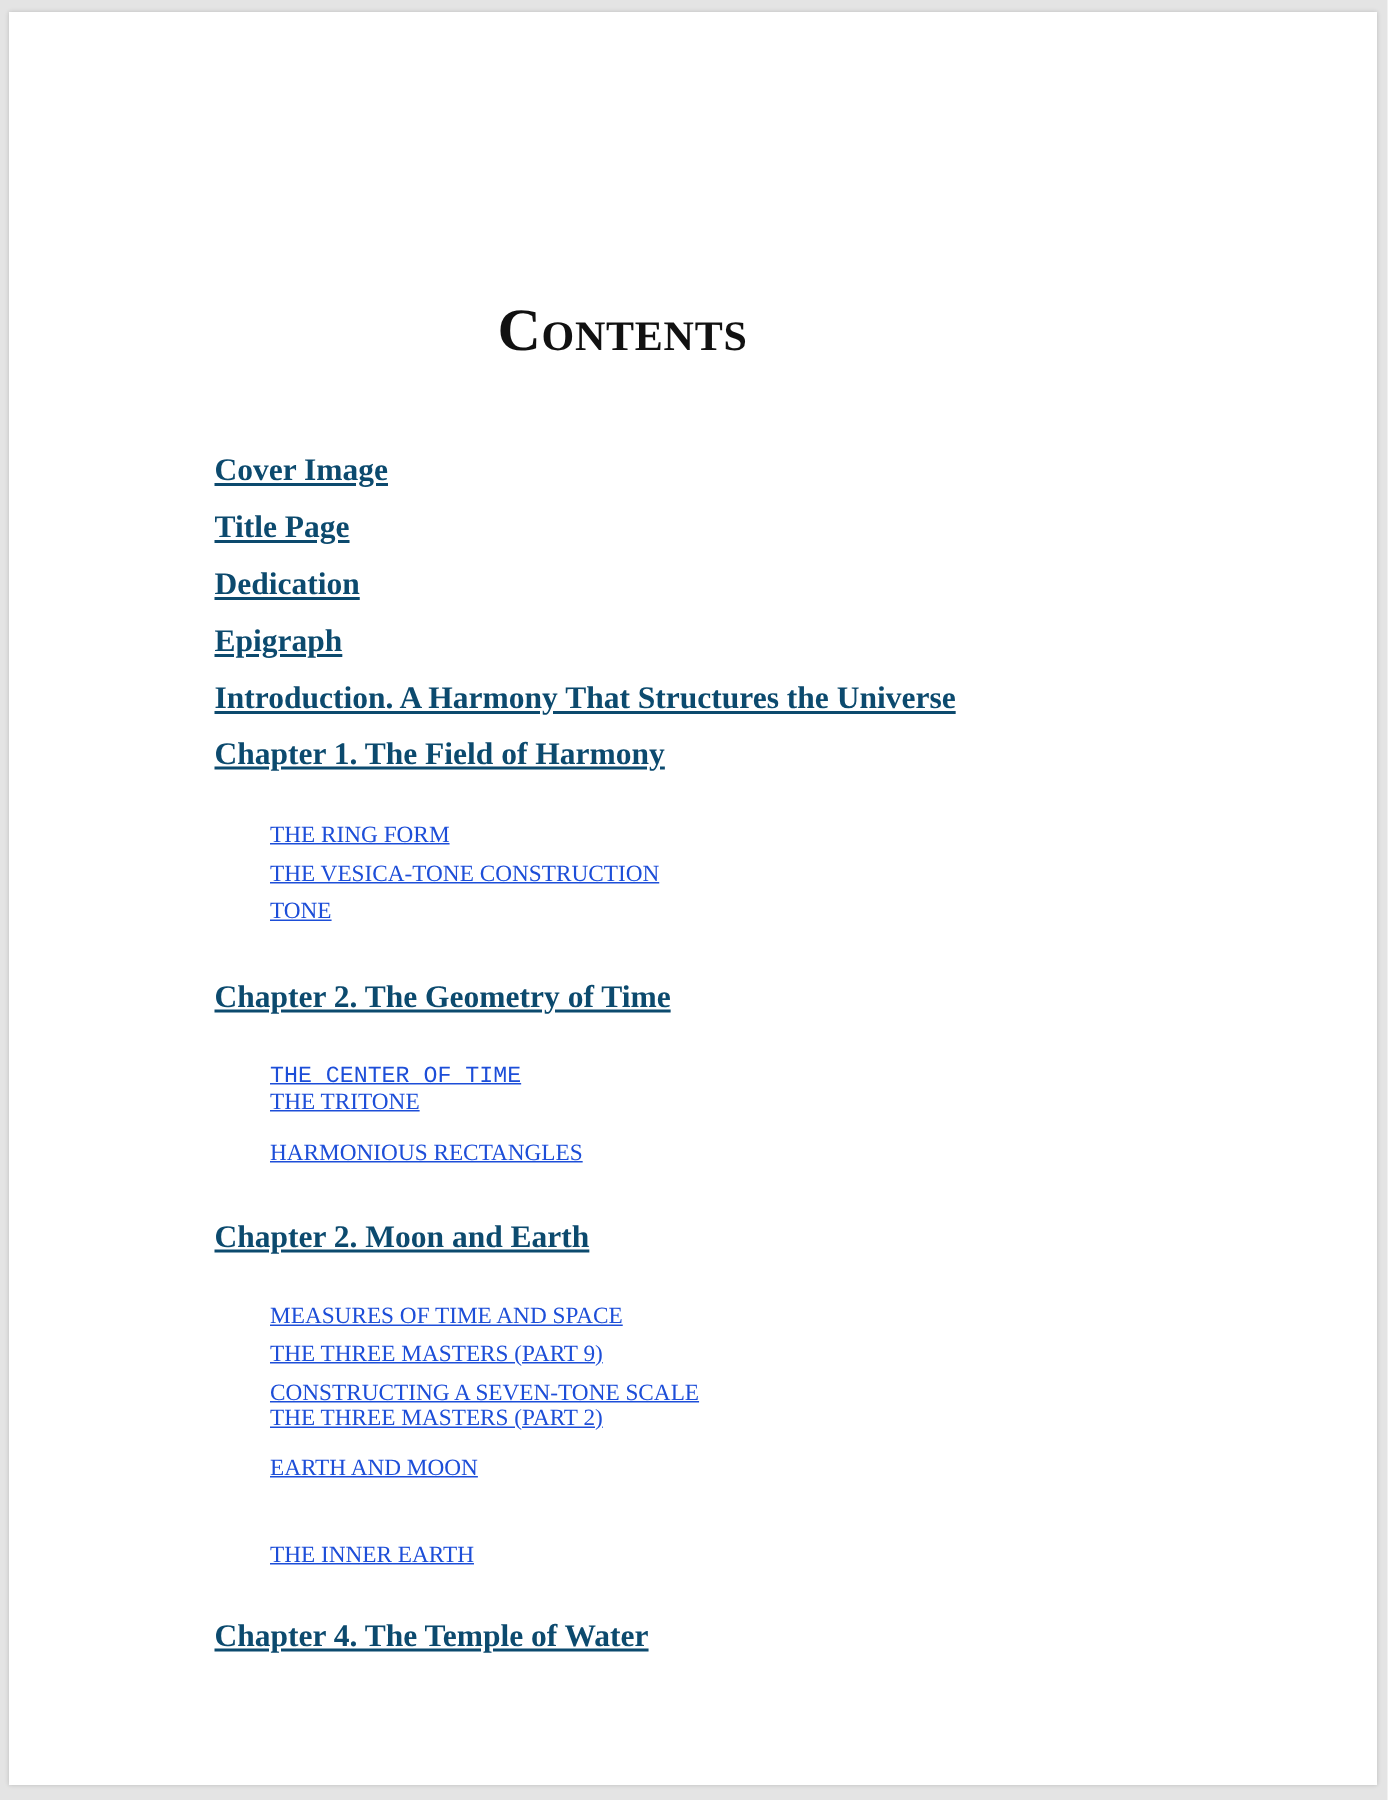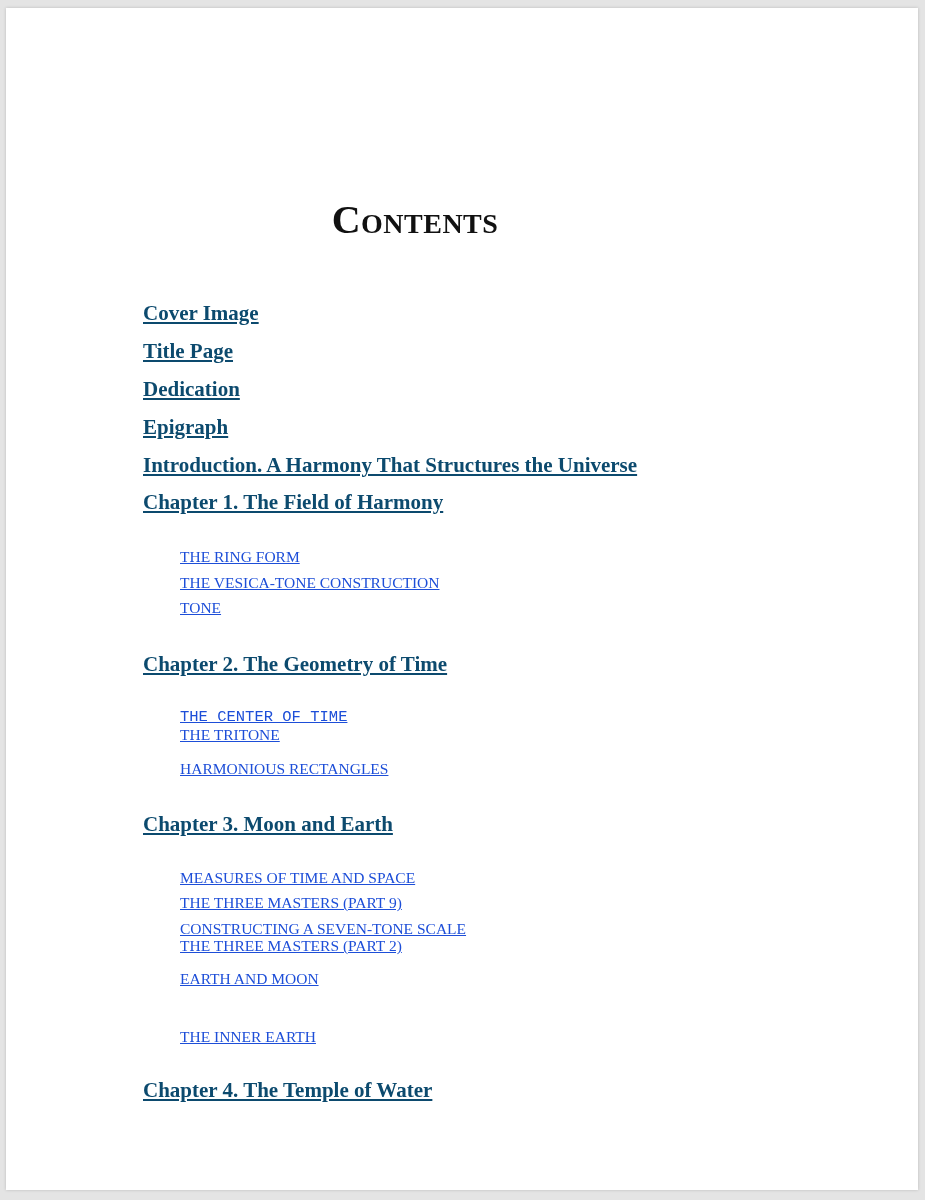--- a/index.html
+++ b/index.html
@@ -105,21 +105,21 @@
     <a href="#">THE CENTER OF TIME</a>
   </div>
   <div class="sub" style="top:725px;">
     <a href="#">THE TRITONE</a>
   </div>
   <div class="sub" style="top:759px;">
     <a href="#">HARMONIOUS RECTANGLES</a>
   </div>
 
   <div class="entry" style="top:811px;">
-    <a href="#">Chapter 3. Moon and Earth</a>
+    <a href="#">Chapter 2. Moon and Earth</a>
   </div>
   <div class="sub" style="top:868px;">
     <a href="#">MEASURES OF TIME AND SPACE</a>
   </div>
   <div class="sub" style="top:893px;">
     <a href="#">THE THREE MASTERS (PART 9)</a>
   </div>
   <div class="sub" style="top:919px;">
     <a href="#">CONSTRUCTING A SEVEN-TONE SCALE</a>
   </div>

